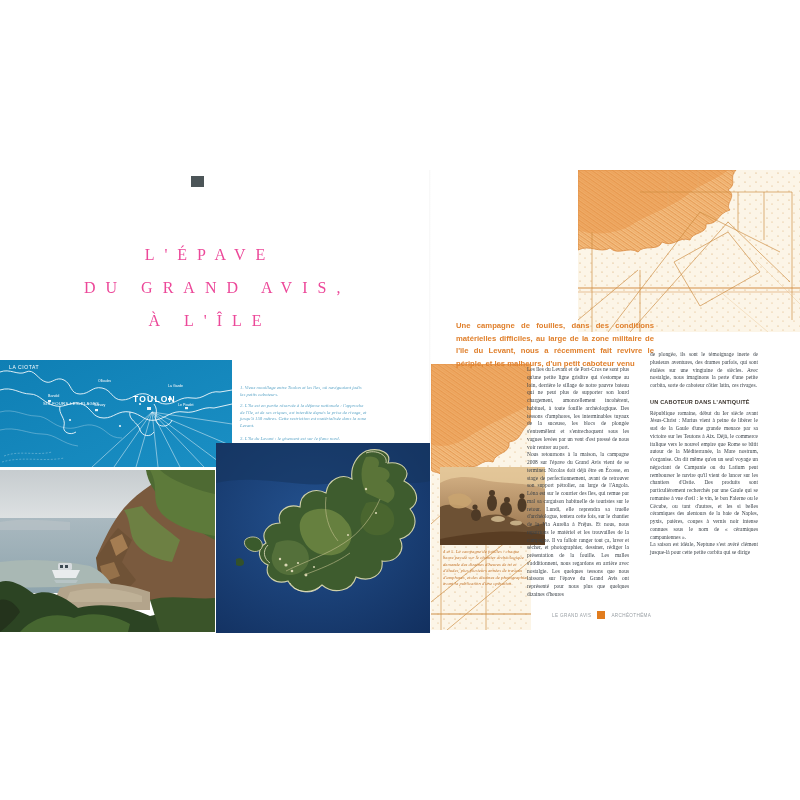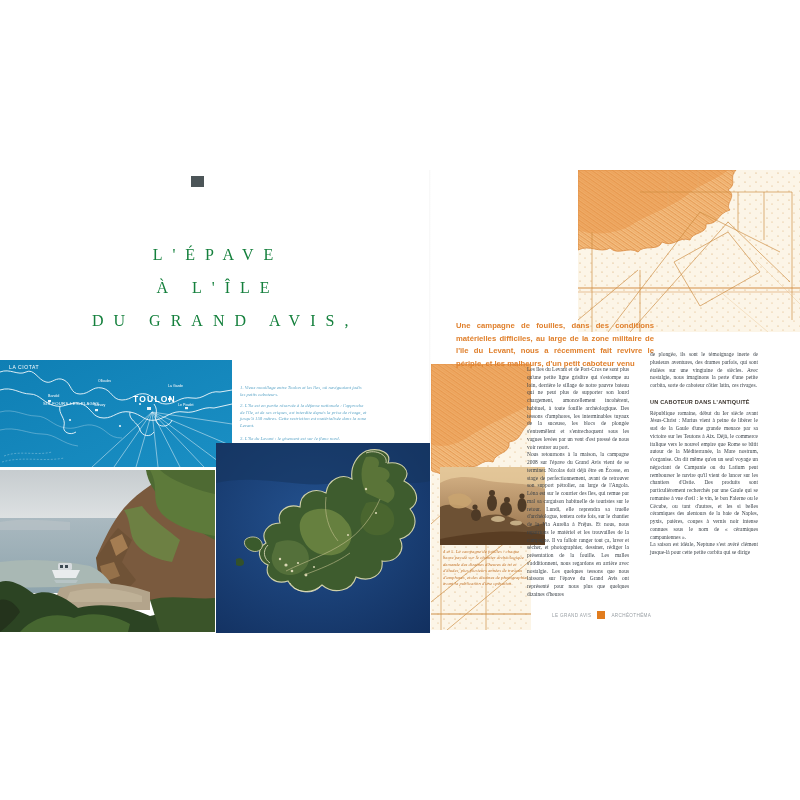--- a/index.html
+++ b/index.html
@@ -6,21 +6,21 @@
   #canvas{position:relative;width:800px;height:800px;background:#ffffff;overflow:hidden;
           font-family:"Liberation Serif",serif;}
   .abs{position:absolute;}
 
   
   .marker{width:13px;height:11px;}
   .marker.gray{background:#4c5558;}
   .marker.orange{background:#cc5e16;}
 
   
-  .title-block{left:92px;top:238px;width:252px;text-align:center;color:#15803d;
+  .title-block{left:84px;top:238px;width:252px;text-align:center;color:#ec4899;
                font-size:16px;line-height:33px;letter-spacing:10px;font-weight:400;}
   .title-block div{white-space:nowrap;}
 
   
   .chart-blue{left:0;top:360px;width:192px;height:107px;}
 
   
   .cap-blue{color:#62a8c9;font-style:italic;font-size:4.8px;line-height:6.6px;
             font-family:"Liberation Serif",serif;width:128px;}
   
@@ -60,22 +60,22 @@
 <div id="canvas">
 
   <div class="abs gutter"></div>
 
   <div class="abs marker gray" style="left:191px;top:176px;"></div>
 
   <div class="abs marker orange" style="left:594px;top:180px;width:12px;"></div>
 
   <div class="abs title-block">
     <div>L'ÉPAVE</div>
+    <div>DU GRAND AVIS,</div>
     <div>À L'ÎLE</div>
-    <div>DU GRAND AVIS,</div>
   </div>
 
   <div class="abs chart-blue">
     <svg width="232" height="107" viewBox="0 0 232 107">
       <defs>
         <linearGradient id="bluebg" x1="0" y1="0" x2="1" y2="1">
           <stop offset="0" stop-color="#0f7fb4"></stop>
             <stop offset="1" stop-color="#1a8fc4"></stop>
         </linearGradient>
       </defs>

